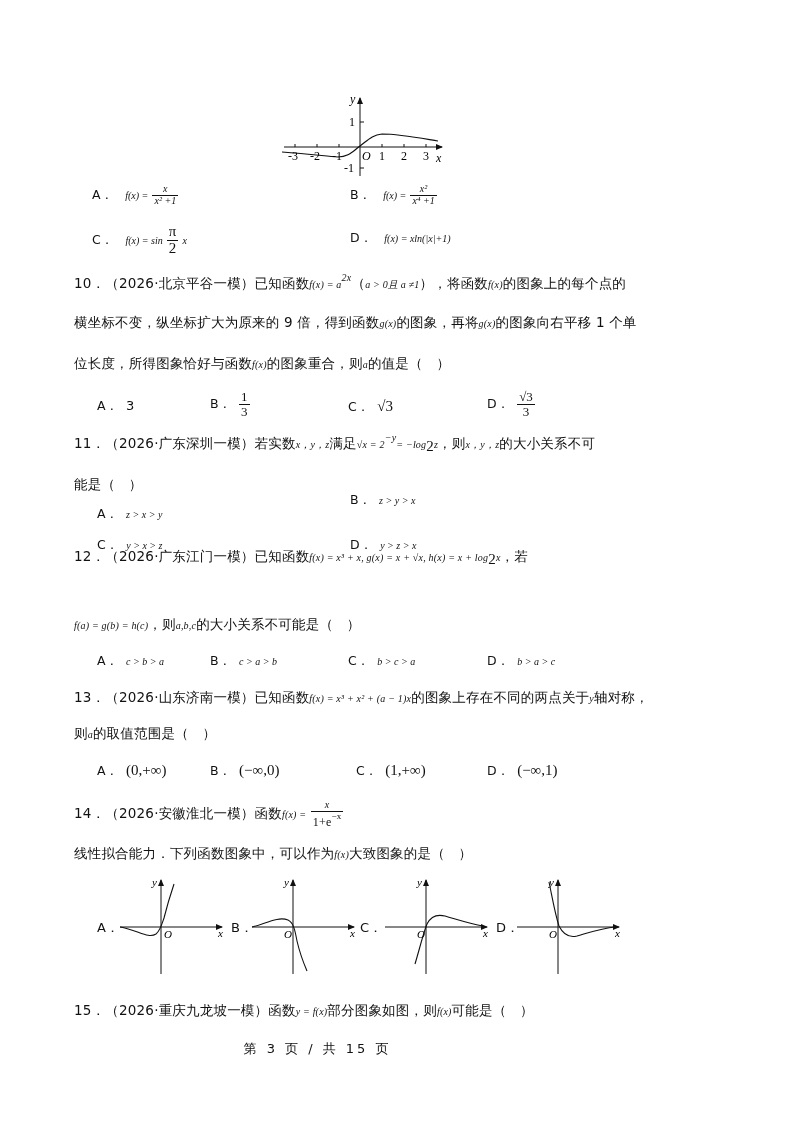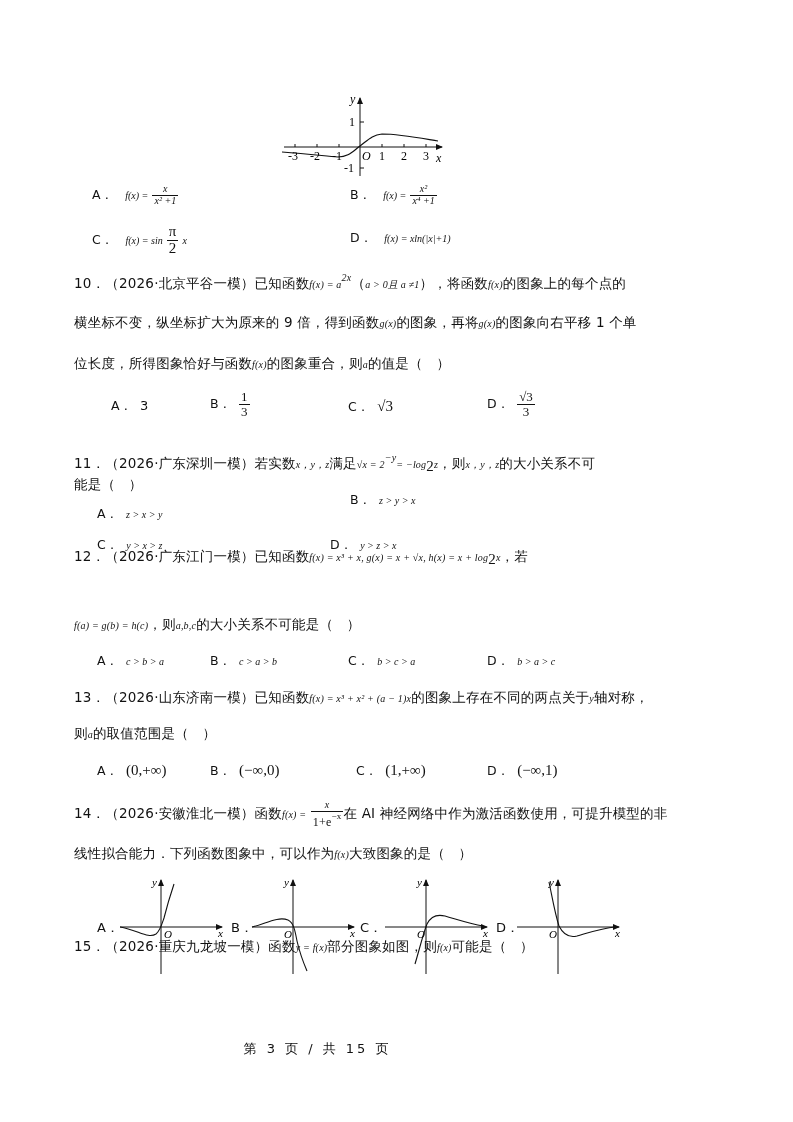--- a/index.html
+++ b/index.html
@@ -77,33 +77,33 @@
 
 <div class="line" style="top:272px">
   <span>10．</span><span>（2026·北京平谷一模）</span><span>已知函数</span><span class="m">f(x) = a</span><sup class="m">2x</sup><span>（</span><span class="m">a &gt; 0且 a ≠1</span><span>），将函数</span><span class="m">f(x)</span><span>的图象上的每个点的</span>
 </div>
 <div class="line" style="top:314px">
   <span>横坐标不变，纵坐标扩大为原来的 9 倍，得到函数</span><span class="m">g(x)</span><span>的图象，再将</span><span class="m">g(x)</span><span>的图象向右平移 1 个单</span>
 </div>
 <div class="line" style="top:355px">
   <span>位长度，所得图象恰好与函数</span><span class="m">f(x)</span><span>的图象重合，则</span><span class="m">a</span><span>的值是（　）</span>
 </div>
-<div class="opt" style="left:111px;top:398px"><span class="lbl">A．</span><span>3</span></div>
+<div class="opt" style="left:97px;top:398px"><span class="lbl">A．</span><span>3</span></div>
 <div class="opt" style="left:210px;top:390px"><span class="lbl">B．</span><span class="frac mr" style="font-size:13px"><span class="num">1</span><span class="den">3</span></span></div>
 <div class="opt" style="left:348px;top:398px"><span class="lbl">C．</span><span class="mr">√3</span></div>
 <div class="opt" style="left:487px;top:390px"><span class="lbl">D．</span><span class="frac mr" style="font-size:13px"><span class="num">√3</span><span class="den">3</span></span></div>
 
-<div class="line" style="top:452px">
+<div class="line" style="top:432px">
   <span>11．</span><span>（2026·广东深圳一模）</span><span>若实数</span><span class="m">x，y，z</span><span>满足</span><span class="m">√x = 2</span><sup class="m">−y</sup><span class="m">= −log</span><sub class="mr">2</sub><span class="m">z</span><span>，则</span><span class="m">x，y，z</span><span>的大小关系不可</span>
 </div>
 <div class="line" style="top:476px"><span>能是（　）</span></div>
 <div class="opt" style="left:97px;top:506px"><span class="lbl">A．</span><span class="m">z &gt; x &gt; y</span></div>
 <div class="opt" style="left:350px;top:492px"><span class="lbl">B．</span><span class="m">z &gt; y &gt; x</span></div>
 <div class="opt" style="left:97px;top:537px"><span class="lbl">C．</span><span class="m">y &gt; x &gt; z</span></div>
-<div class="opt" style="left:330px;top:537px"><span class="lbl">D．</span><span class="m">y &gt; z &gt; x</span></div>
+<div class="opt" style="left:350px;top:537px"><span class="lbl">D．</span><span class="m">y &gt; z &gt; x</span></div>
 
 <div class="line" style="top:548px">
   <span>12．</span><span>（2026·广东江门一模）</span><span>已知函数</span><span class="m">f(x) = x³ + x, g(x) = x + √x, h(x) = x + log</span><sub class="mr">2</sub><span class="m">x</span><span>，若</span>
 </div>
 <div class="line" style="top:616px">
   <span class="m">f(a) = g(b) = h(c)</span><span>，则</span><span class="m">a,b,c</span><span>的大小关系不可能是（　）</span>
 </div>
 <div class="opt" style="left:97px;top:653px"><span class="lbl">A．</span><span class="m">c &gt; b &gt; a</span></div>
 <div class="opt" style="left:210px;top:653px"><span class="lbl">B．</span><span class="m">c &gt; a &gt; b</span></div>
 <div class="opt" style="left:348px;top:653px"><span class="lbl">C．</span><span class="m">b &gt; c &gt; a</span></div>
@@ -115,21 +115,21 @@
 <div class="line" style="top:725px">
   <span>则</span><span class="m">a</span><span>的取值范围是（　）</span>
 </div>
 <div class="opt" style="left:97px;top:762px"><span class="lbl">A．</span><span class="mr">(0,+∞)</span></div>
 <div class="opt" style="left:210px;top:762px"><span class="lbl">B．</span><span class="mr">(−∞,0)</span></div>
 <div class="opt" style="left:356px;top:762px"><span class="lbl">C．</span><span class="mr">(1,+∞)</span></div>
 <div class="opt" style="left:487px;top:762px"><span class="lbl">D．</span><span class="mr">(−∞,1)</span></div>
 
 <div class="line" style="top:800px">
   <span>14．</span><span>（2026·安徽淮北一模）</span><span>函数</span><span class="m">f(x) =</span>
-  <span class="frac mr" style="font-size:12px"><span class="num m">x</span><span class="den"><span>1+e</span><sup>−x</sup></span></span><span>在 AI 神经网络中作为激活函数使用，可提升模型的非</span>
+  <span class="frac mr" style="font-size:12px"><span class="num m">x</span><span class="den"><span>1+e</span><sup>−x</sup></span></span>
 </div>
 <div class="line" style="top:845px">
   <span>线性拟合能力．下列函数图象中，可以作为</span><span class="m">f(x)</span><span>大致图象的是（　）</span>
 </div>
 
 <div class="opt" style="left:97px;top:919px">A．</div>
 <svg class="abs" style="left:118px;top:876px" width="110" height="100" viewBox="0 0 110 100">
   <line x1="2" y1="51" x2="104" y2="51" stroke="#111" marker-end="url(#ar)"></line>
   <line x1="43" y1="98" x2="43" y2="4" stroke="#111" marker-end="url(#ar)"></line>
   <path d="M2,51 C20,54 30,63 38,58 C42,55 44,48 46,42 C49,30 52,20 56,8" fill="none" stroke="#111" stroke-width="1.1"></path>
@@ -158,17 +158,17 @@
 <div class="opt" style="left:496px;top:919px">D．</div>
 <svg class="abs" style="left:515px;top:876px" width="110" height="100" viewBox="0 0 110 100">
   <line x1="2" y1="51" x2="104" y2="51" stroke="#111" marker-end="url(#ar)"></line>
   <line x1="43" y1="98" x2="43" y2="4" stroke="#111" marker-end="url(#ar)"></line>
   <path d="M34,6 C37,20 40,38 44,50 C48,58 54,62 62,60 C76,56 88,52 100,51" fill="none" stroke="#111" stroke-width="1.1"></path>
   <text x="34" y="10" font-size="11" font-style="italic">y</text>
     <text x="100" y="61" font-size="11" font-style="italic">x</text>
     <text x="34" y="62" font-size="11" font-style="italic">O</text>
 </svg>
 
-<div class="line" style="top:938px">
+<div class="line" style="top:1002px">
   <span>15．</span><span>（2026·重庆九龙坡一模）</span><span>函数</span><span class="m">y = f(x)</span><span>部分图象如图，则</span><span class="m">f(x)</span><span>可能是（　）</span>
 </div>
 
 <div class="footer">第 3 页 / 共 15 页</div>
 
 </body></html>

